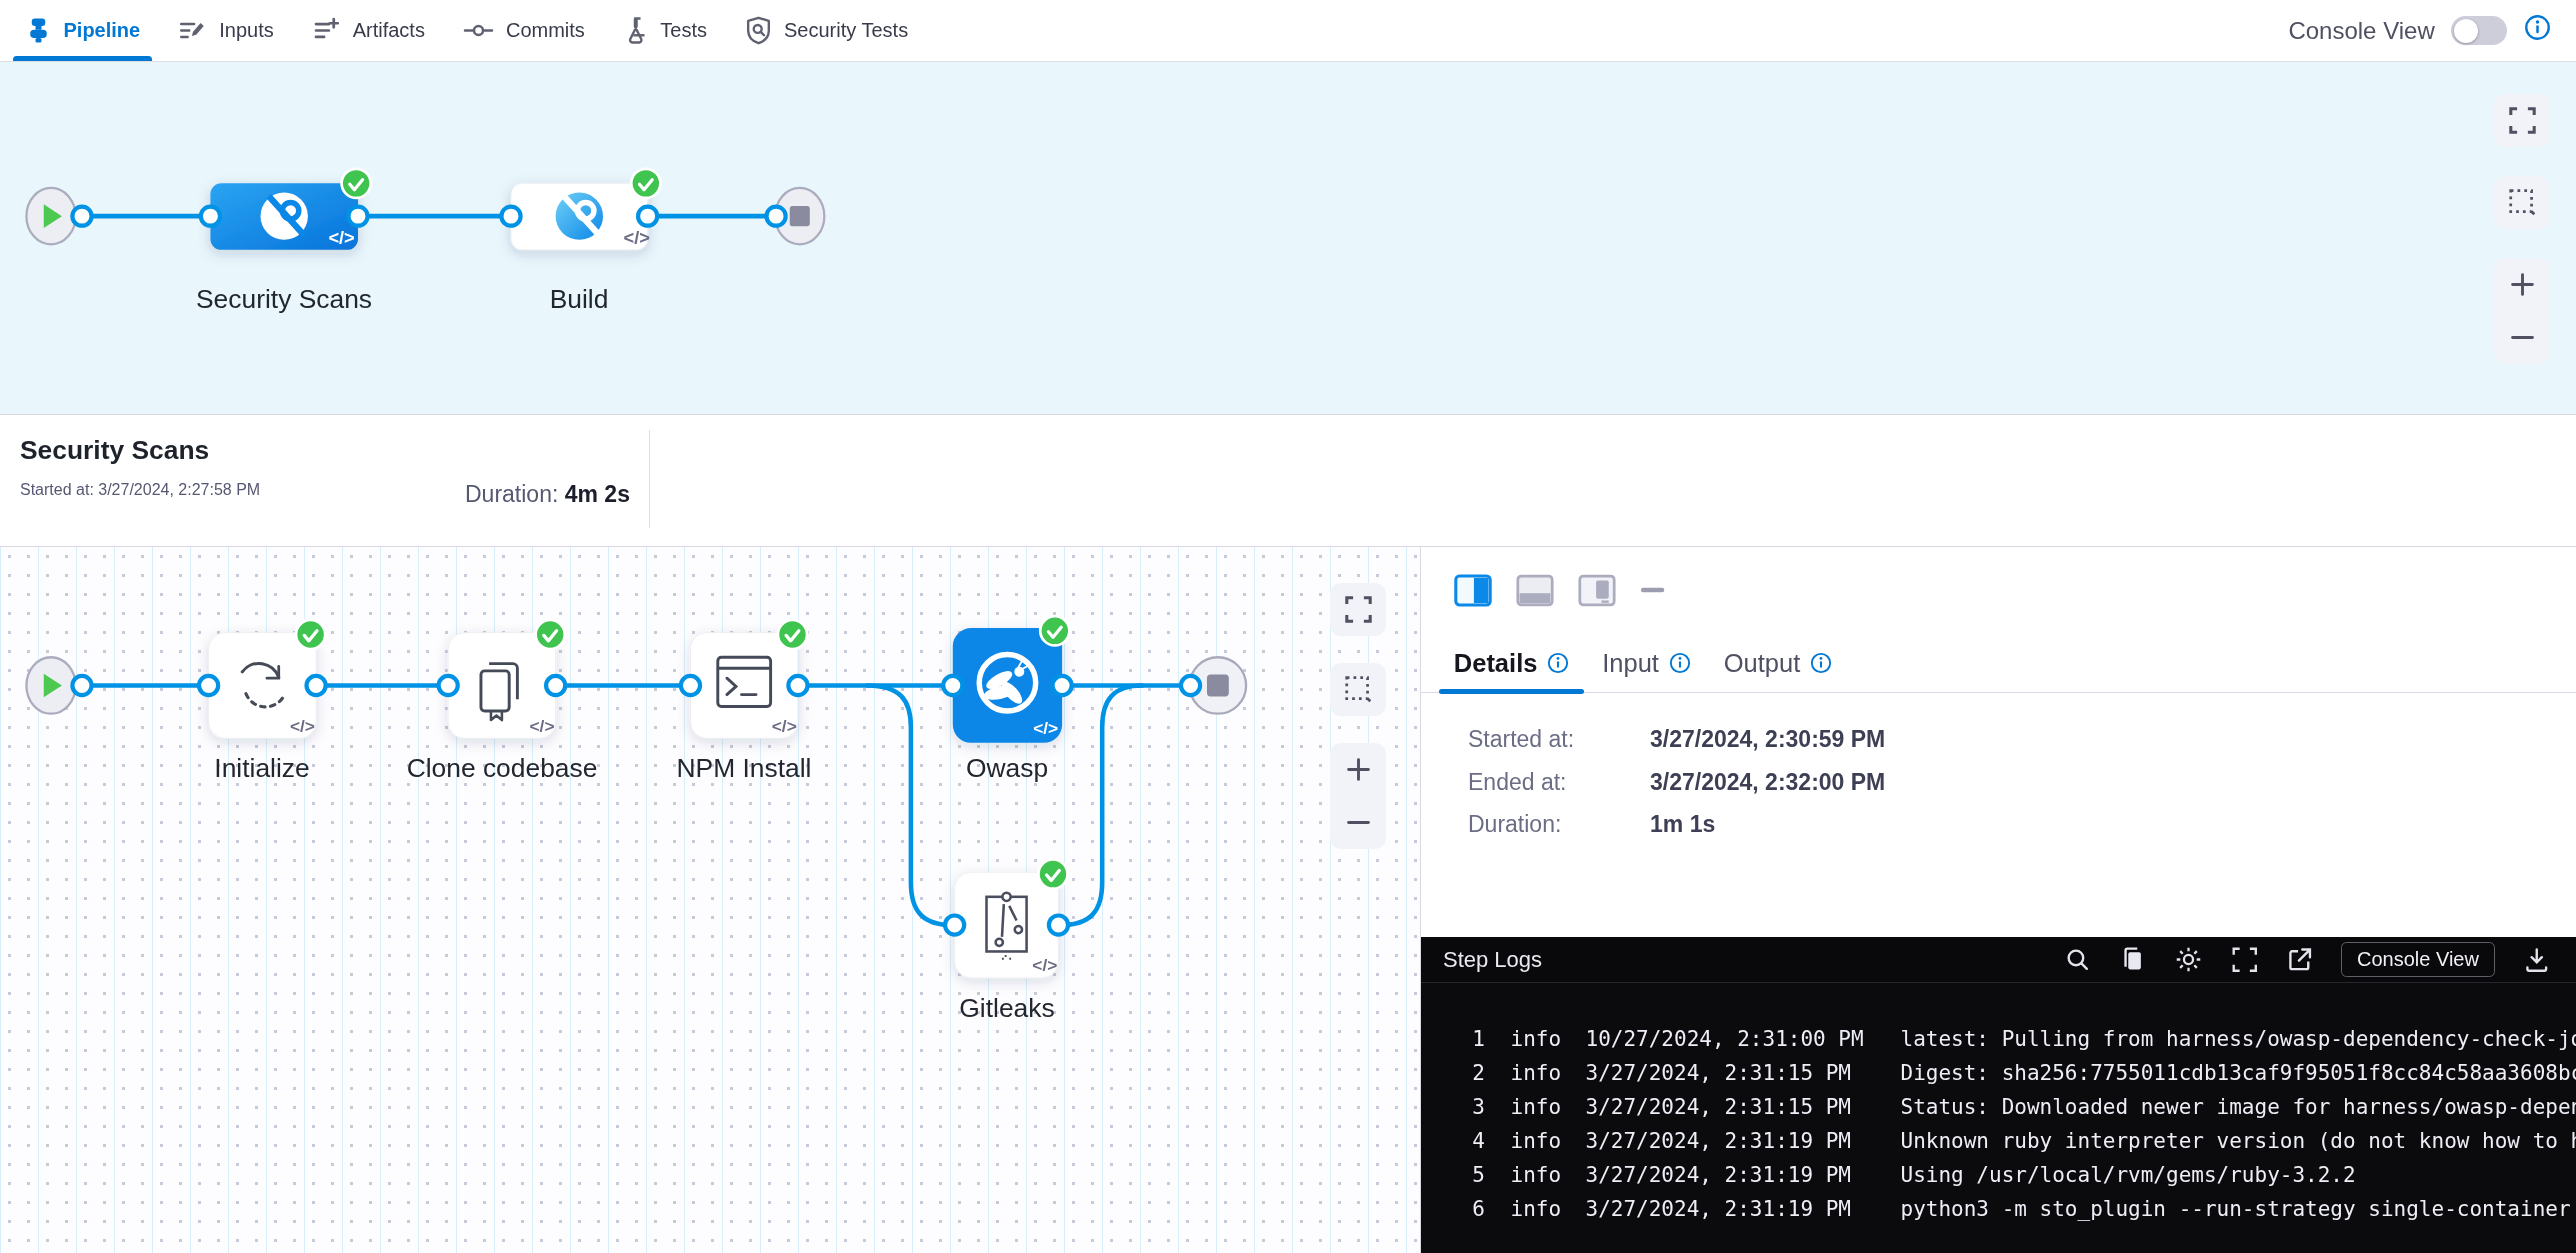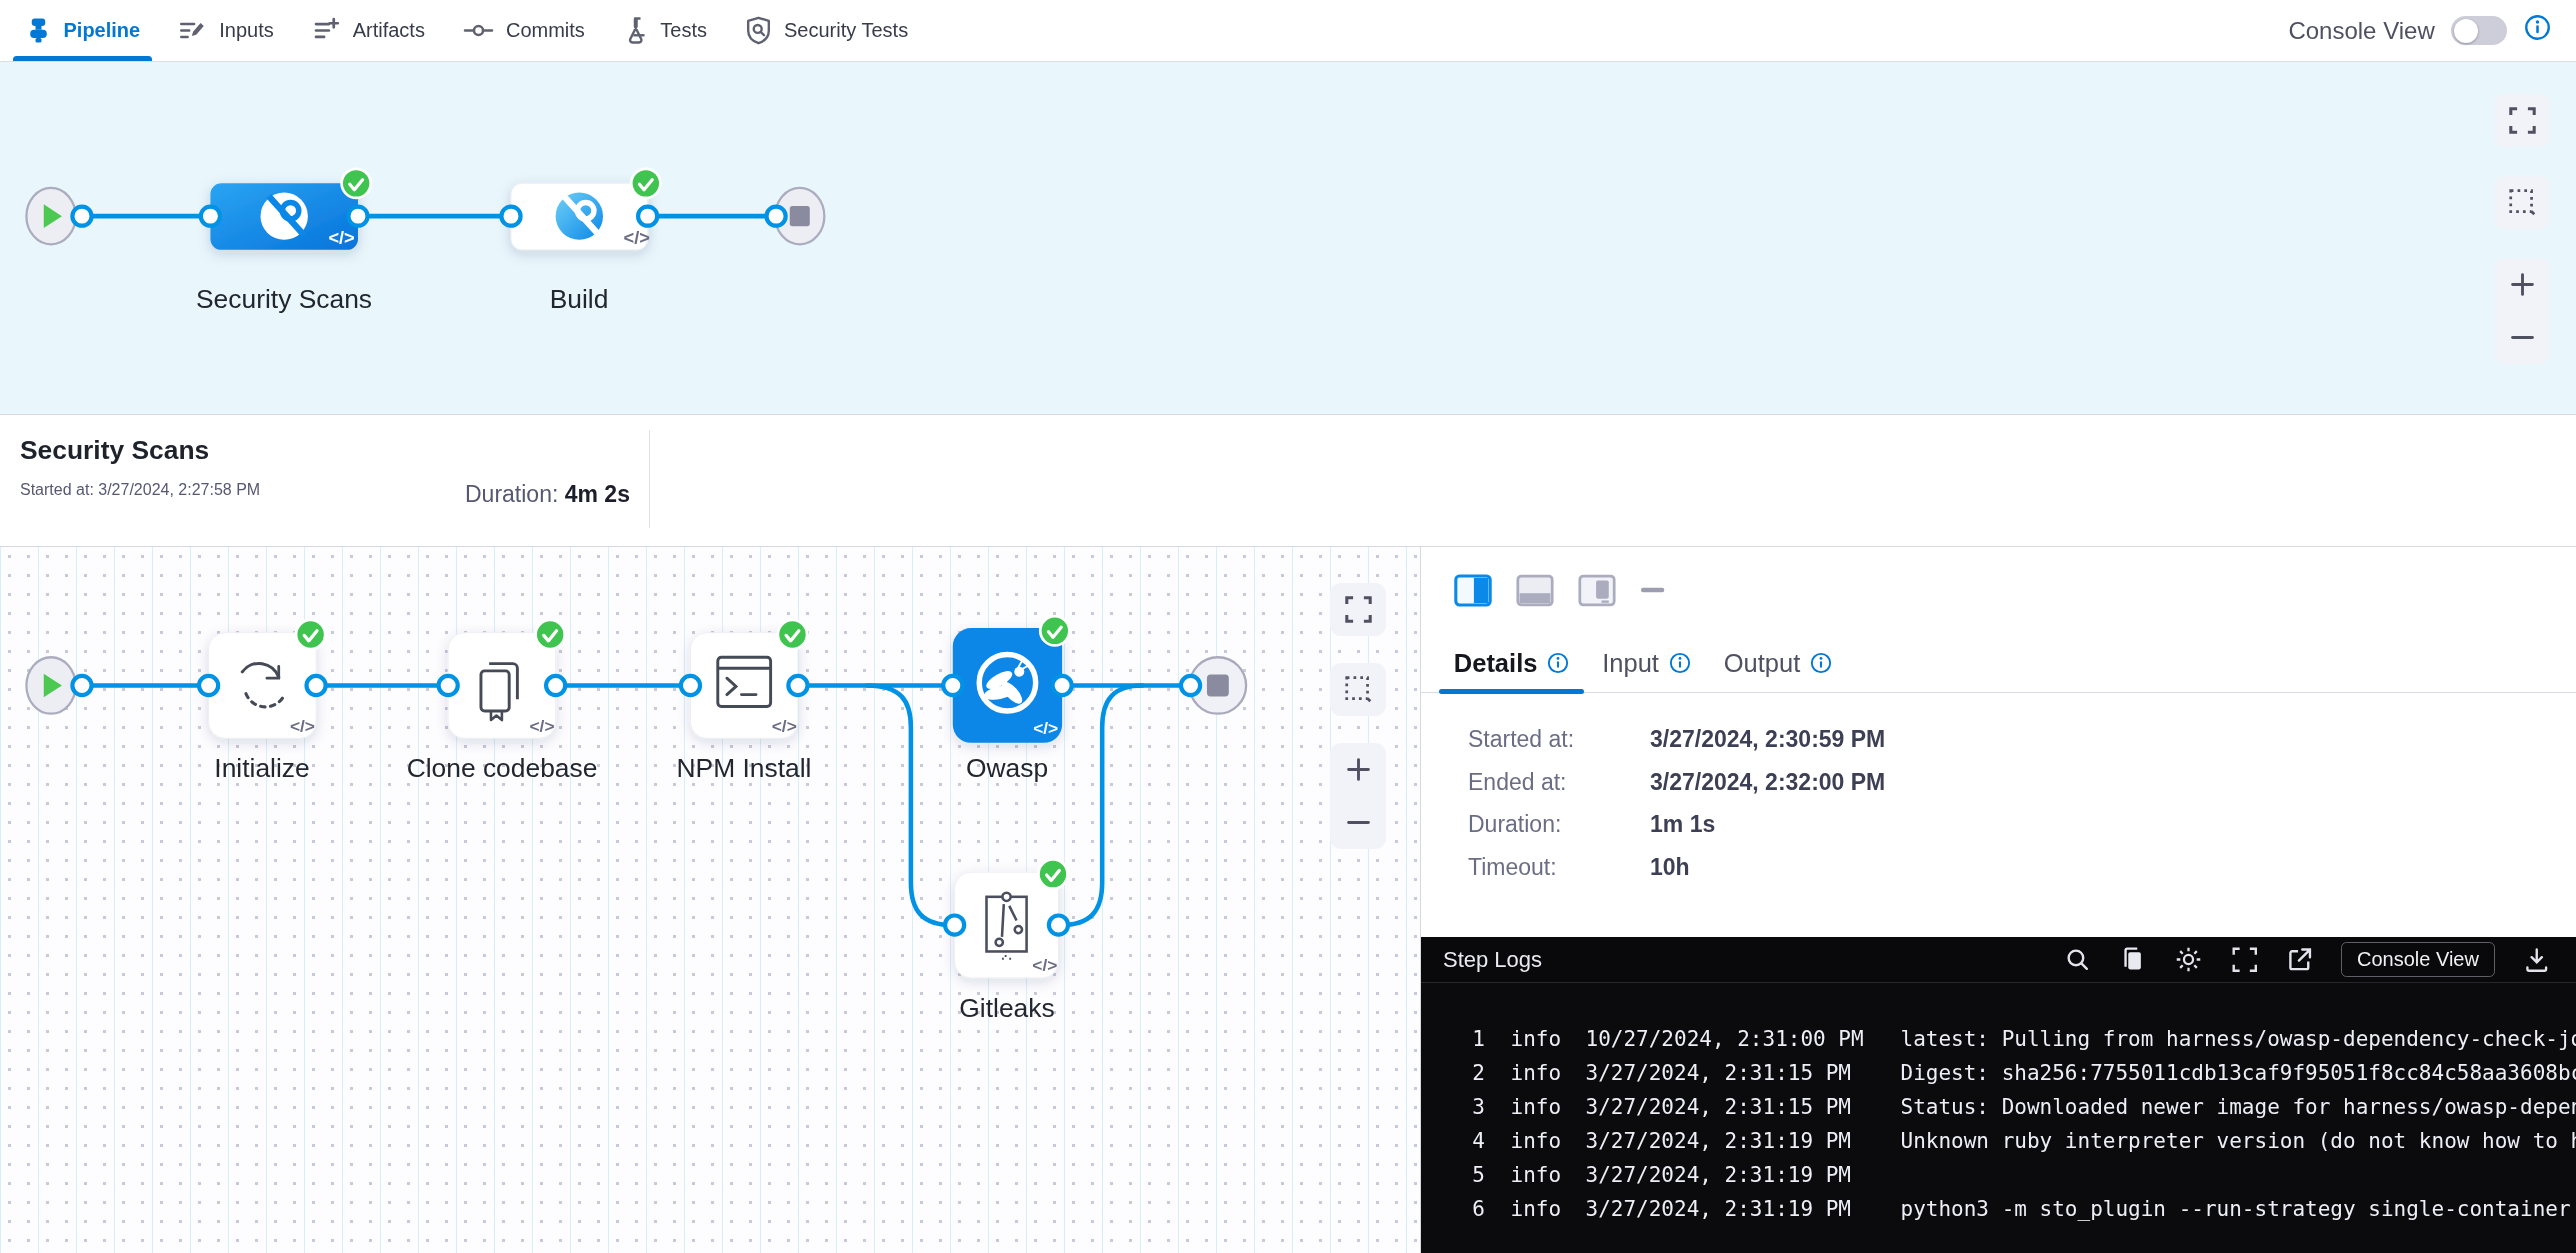--- a/index.html
+++ b/index.html
@@ -474,24 +474,20 @@
           <div class="d-row">
             <div class="d-label">Ended at:</div>
             <div class="d-value">3/27/2024, 2:32:00 PM</div>
           </div>
 
           <div class="d-row">
             <div class="d-label">Duration:</div>
             <div class="d-value">1m 1s</div>
           </div>
 
-          <div class="d-row">
-            <div class="d-label">Timeout:</div>
-            <div class="d-value">10h</div>
-          </div>
 
       </div>
 
       <div class="step-logs">
         <div class="logs-header">
           <div class="logs-title">Step Logs</div>
           <div class="logs-icons">
             <span class="lg-ic">
               <svg width="25.5" height="25.5" viewBox="0 0 28 28" fill="none" stroke="#E3E3EC" stroke-width="2.6">
                   <circle cx="12" cy="12" r="8"></circle>
@@ -557,20 +553,21 @@
               <span class="col-num">4</span>
               <span class="col-level">info</span>
               <span class="col-time">3/27/2024, 2:31:19 PM</span>
               <span class="col-msg">Unknown ruby interpreter version (do not know how to han</span>
             </div>
 
             <div class="log-row">
               <span class="col-num">5</span>
               <span class="col-level">info</span>
               <span class="col-time">3/27/2024, 2:31:19 PM</span>
+              <span class="col-msg">Using /usr/local/rvm/gems/ruby-3.2.2</span>
             </div>
 
             <div class="log-row">
               <span class="col-num">6</span>
               <span class="col-level">info</span>
               <span class="col-time">3/27/2024, 2:31:19 PM</span>
               <span class="col-msg">python3 -m sto_plugin --run-strategy single-container</span>
             </div>
 
         </div>

